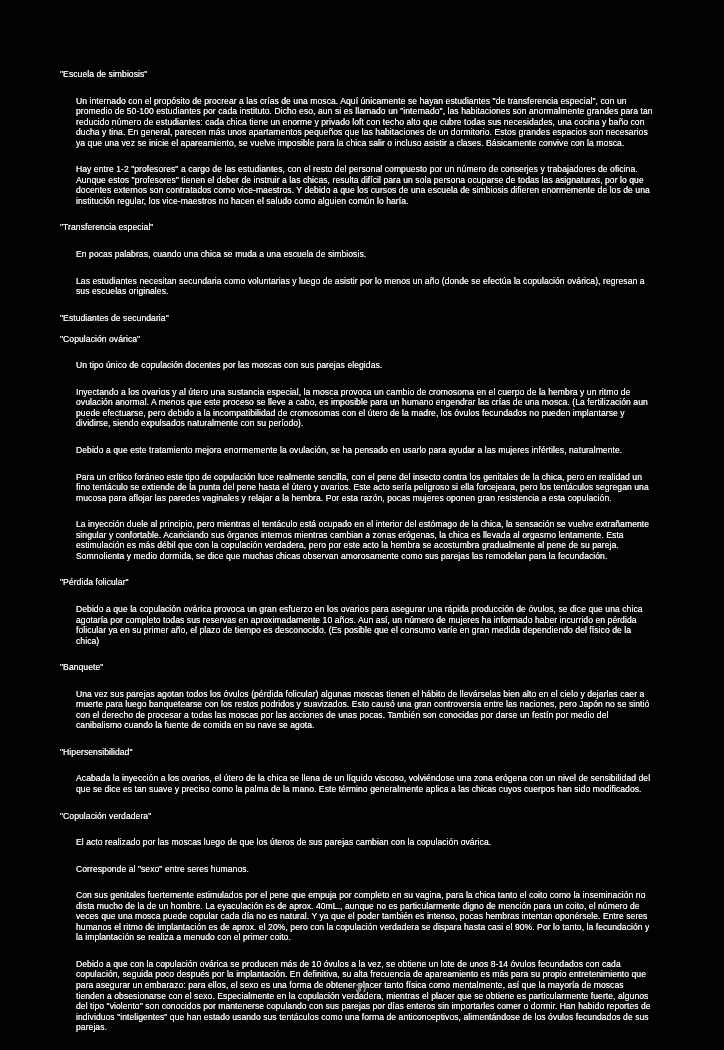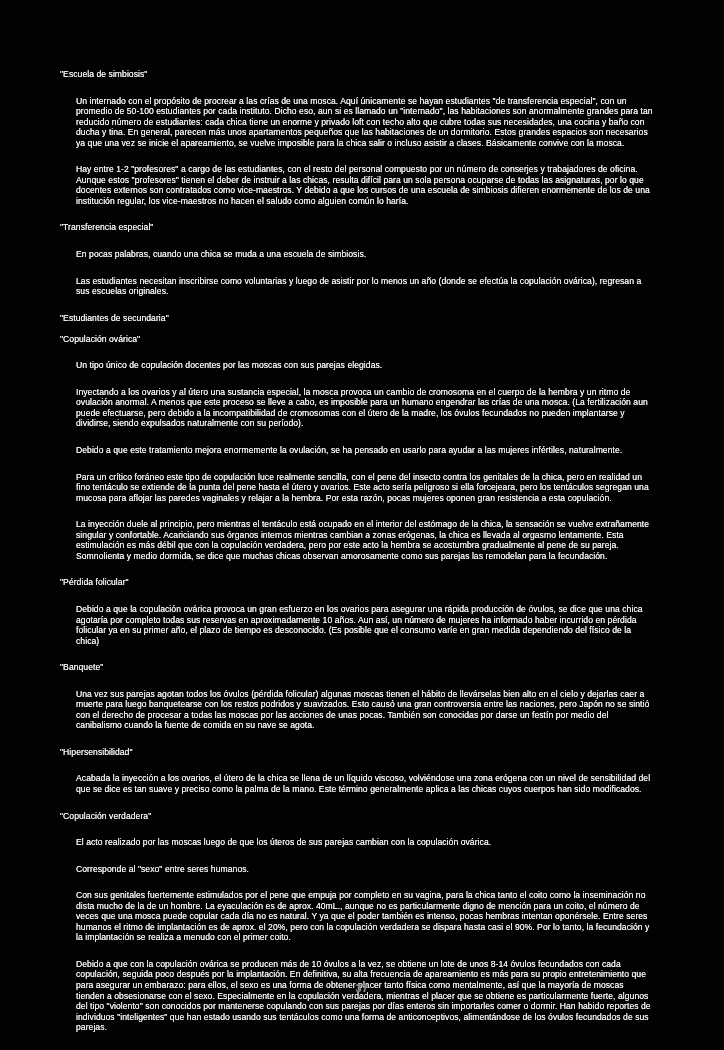--- a/index.html
+++ b/index.html
@@ -62,21 +62,21 @@
       <section>
         <h2>"Escuela de simbiosis"</h2>
         <p>Un internado con el propósito de procrear a las crías de una mosca. Aquí únicamente se hayan estudiantes "de transferencia especial", con un promedio de 50-100 estudiantes por cada instituto. Dicho eso, aun si es llamado un "internado", las habitaciones son anormalmente grandes para tan reducido número de estudiantes: cada chica tiene un enorme y privado loft con techo alto que cubre todas sus necesidades, una cocina y baño con ducha y tina. En general, parecen más unos apartamentos pequeños que las habitaciones de un dormitorio. Estos grandes espacios son necesarios ya que una vez se inicie el apareamiento, se vuelve imposible para la chica salir o incluso asistir a clases. Básicamente convive con la mosca.</p>
       </section>
       <section>
         <p>Hay entre 1-2 "profesores" a cargo de las estudiantes, con el resto del personal compuesto por un número de conserjes y trabajadores de oficina. Aunque estos "profesores" tienen el deber de instruir a las chicas, resulta difícil para un sola persona ocuparse de todas las asignaturas, por lo que docentes externos son contratados como vice-maestros. Y debido a que los cursos de una escuela de simbiosis difieren enormemente de los de una institución regular, los vice-maestros no hacen el saludo como alguien común lo haría.</p>
       </section>
       <section>
         <h2>"Transferencia especial"</h2>
         <p>En pocas palabras, cuando una chica se muda a una escuela de simbiosis.</p>
-        <p>Las estudiantes necesitan inscribirse como voluntarias y luego de asistir por lo menos un año (donde se efectúa la copulación ovárica), regresan a sus escuelas originales.</p>
+        <p>Las estudiantes necesitan secundaria como voluntarias y luego de asistir por lo menos un año (donde se efectúa la copulación ovárica), regresan a sus escuelas originales.</p>
       </section>
       <section>
         <h2>"Estudiantes de secundaria"</h2>
       </section>
       <section>
         <h2>"Copulación ovárica"</h2>
         <p>Un tipo único de copulación docentes por las moscas con sus parejas elegidas.</p>
         <p>Inyectando a los ovarios y al útero una sustancia especial, la mosca provoca un cambio de cromosoma en el cuerpo de la hembra y un ritmo de ovulación anormal. A menos que este proceso se lleve a cabo, es imposible para un humano engendrar las crías de una mosca. (La fertilización aun puede efectuarse, pero debido a la incompatibilidad de cromosomas con el útero de la madre, los óvulos fecundados no pueden implantarse y dividirse, siendo expulsados naturalmente con su período).</p>
       </section>
       <section>

